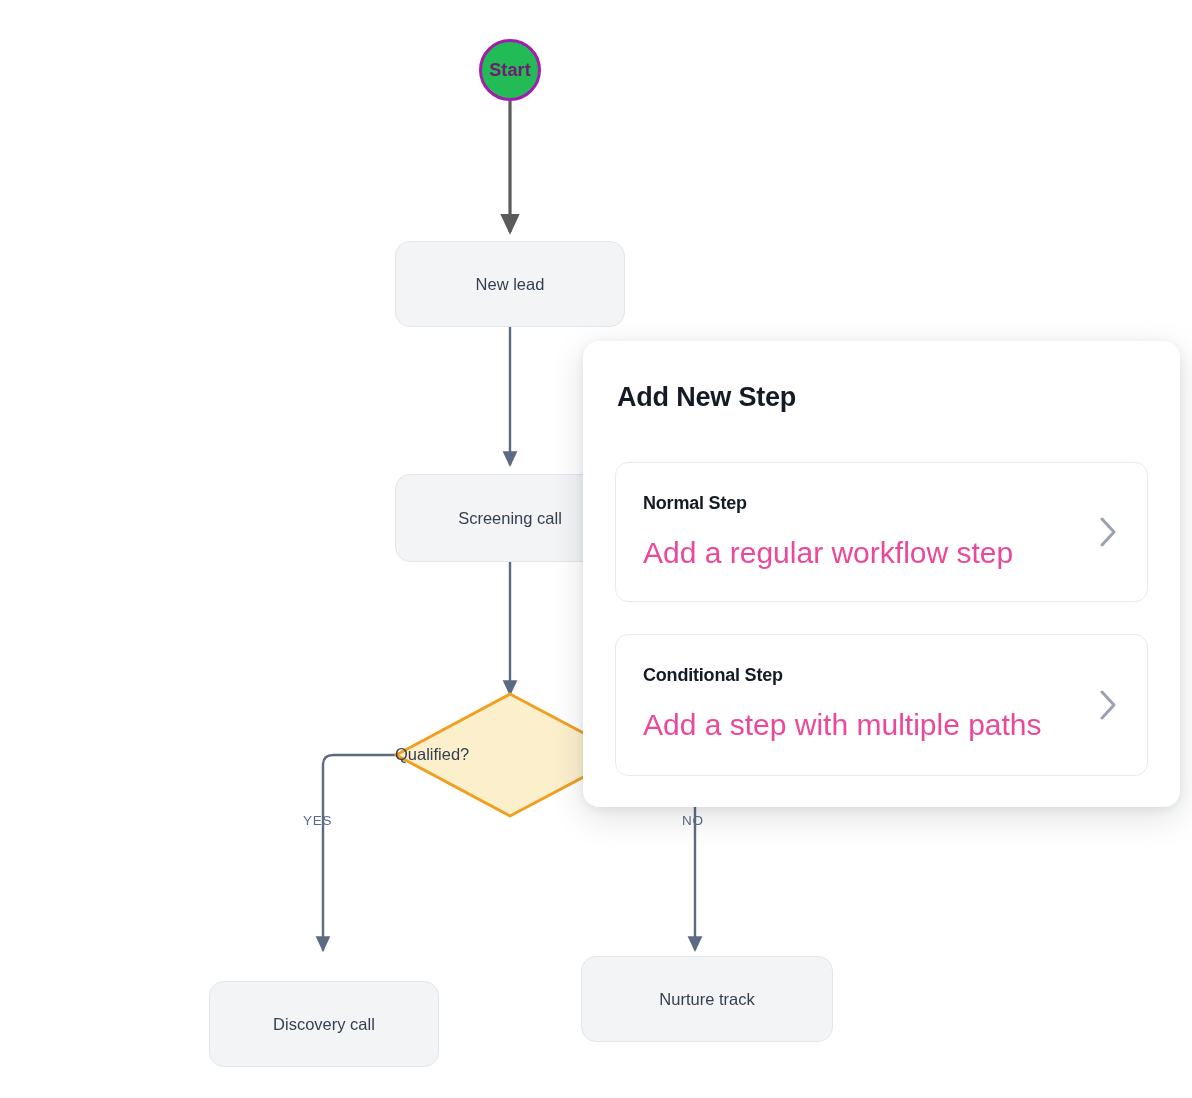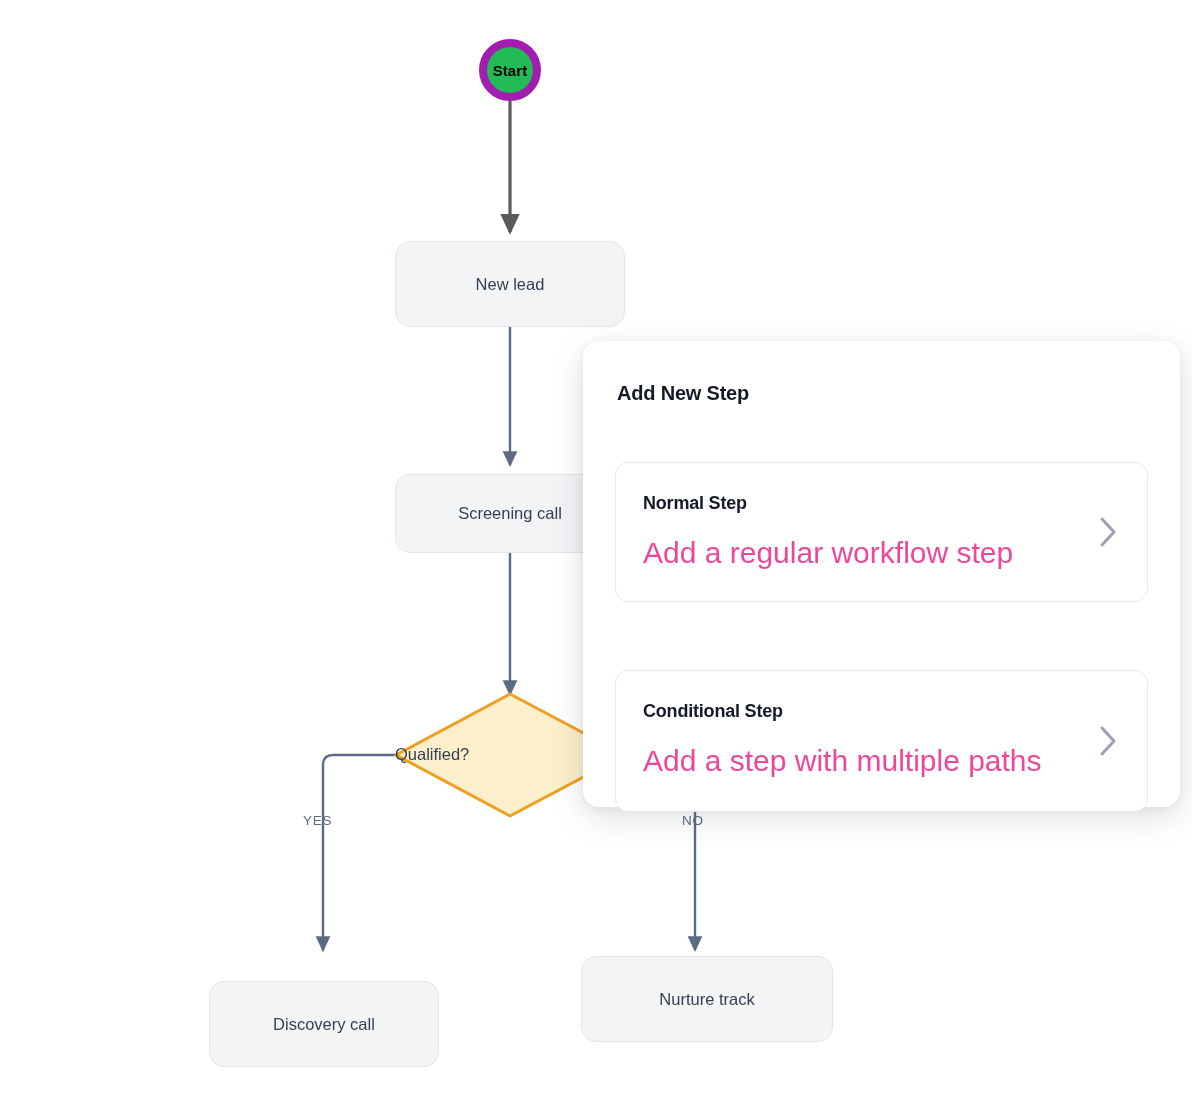--- a/index.html
+++ b/index.html
@@ -33,23 +33,23 @@
     display: flex;
     align-items: center;
     justify-content: center;
     text-align: center;
   }
   .start-node {
     width: 62px;
     height: 62px;
     border-radius: 50%;
     background: #22BB55;
-    border: 8px solid #a21caf;
-    color: #000000;
-    font-size: 15px;
+    border: 3px solid #a21caf;
+    color: #701a75;
+    font-size: 18px;
     font-weight: bold;
     letter-spacing: 0.1px;
   }
   .step-node {
     background: #F2F4F6;
     border: 1px solid #E2E6EA;
     border-radius: 15px;
     color: #353F52;
     font-size: 16.5px;
     font-weight: normal;
@@ -80,36 +80,36 @@
     border-radius: 16px;
     box-shadow: 0 10px 34px rgba(16, 24, 40, 0.13),
                 0 2px 10px rgba(16, 24, 40, 0.07);
     box-sizing: border-box;
     padding: 0;
   }
   #panel-title {
     position: absolute;
     left: 34px;
     top: 41px;
-    font-size: 20px;
+    font-size: 27px;
     font-weight: bold;
     color: #141A26;
     letter-spacing: -0.2px;
   }
   .option-card {
     position: absolute;
     left: 32px;
     width: 533px;
     box-sizing: border-box;
     background: #ffffff;
     border: 1px solid #E7E9EE;
     border-radius: 13px;
   }
   #option-card-normal { top: 121px; height: 140px; }
-  #option-card-conditional { top: 293px; height: 142px; margin-top: 36px; }
+  #option-card-conditional { top: 293px; height: 142px; }
   .option-title {
     position: absolute;
     left: 27px;
     top: 30px;
     font-size: 18px;
     font-weight: bold;
     color: #141A26;
     letter-spacing: -0.2px;
   }
   .option-desc {
@@ -163,21 +163,21 @@
   </svg>
 
   <div class="node start-node" style="left:479px; top:39px;">
     <span>Start</span>
   </div>
 
   <div class="node step-node" style="left:395px; top:241px; width:230px; height:86px;">
     <span>New lead</span>
   </div>
 
-  <div class="node step-node" style="left:395px; top:474px; width:230px; height:79px;">
+  <div class="node step-node" style="left:395px; top:474px; width:230px; height:88px;">
     <span>Screening call</span>
   </div>
 
   <div class="node step-node" style="left:209px; top:981px; width:230px; height:86px;">
     <span>Discovery call</span>
   </div>
 
   <div class="node step-node" style="left:581px; top:956px; width:252px; height:86px;">
     <span>Nurture track</span>
   </div>

